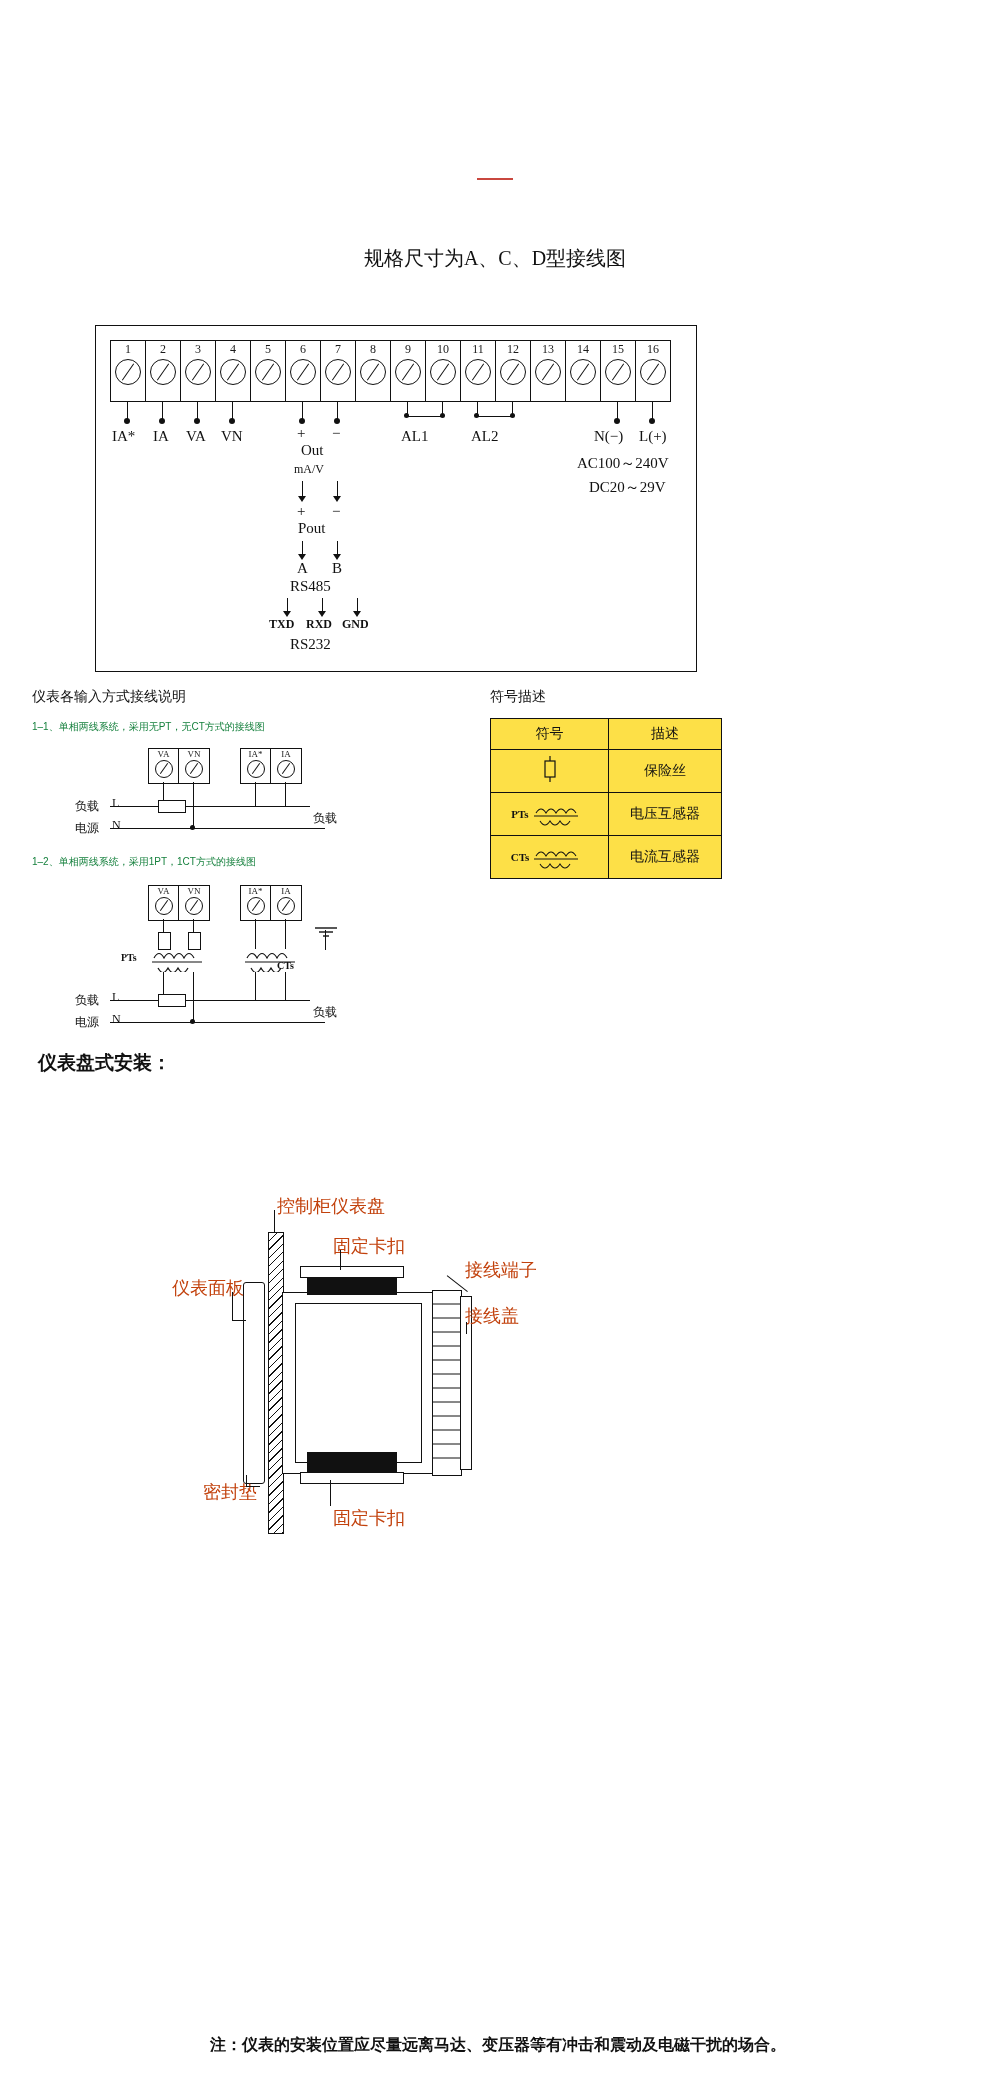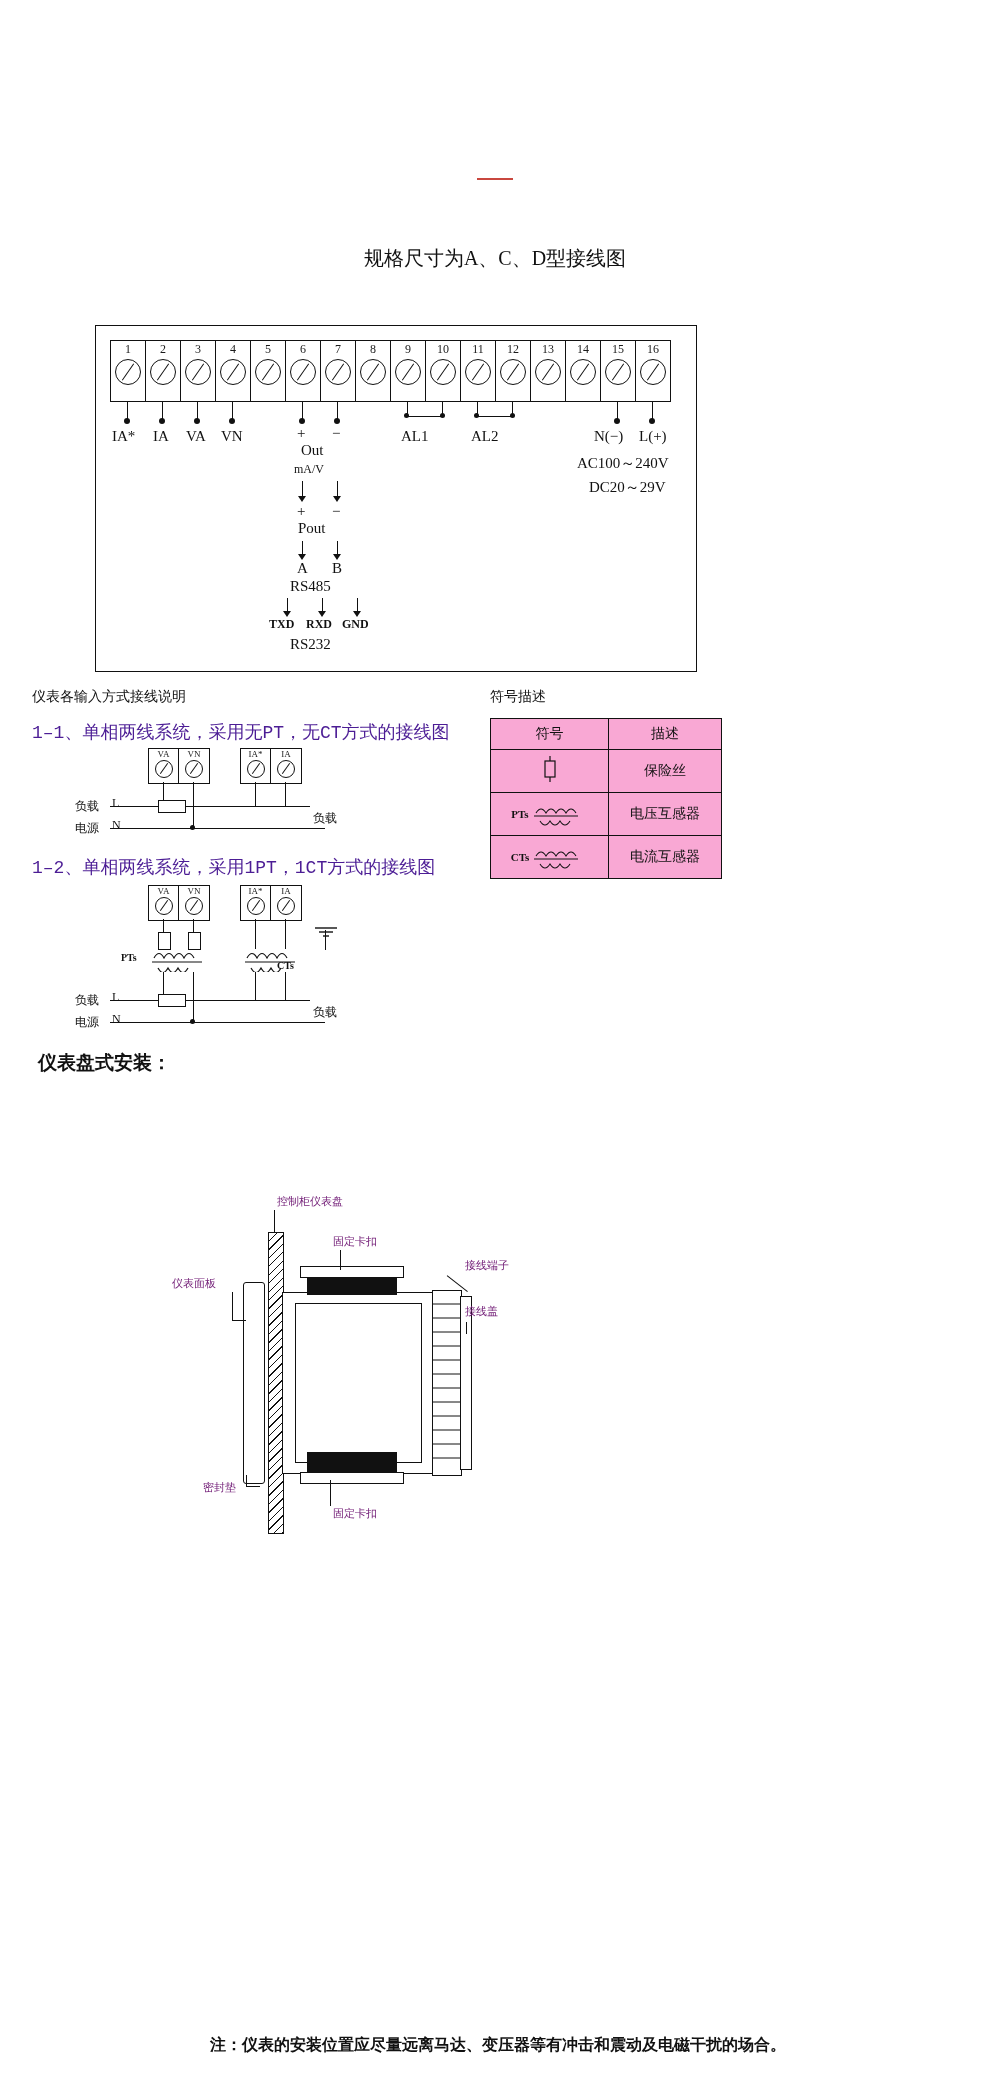--- a/index.html
+++ b/index.html
@@ -42,38 +42,38 @@
   
   .lead{position:absolute;background:#111;width:1.2px;}
   .dot{position:absolute;width:6px;height:6px;border-radius:50%;background:#111;}
   .lbl{position:absolute;font-family:"Liberation Serif",serif;font-size:15px;color:#111;white-space:nowrap;}
   .lbl.sm{font-size:12px;}
   .hline{position:absolute;background:#111;height:1.2px;}
   .arrow-d{position:absolute;width:0;height:0;border-left:4px solid transparent;border-right:4px solid transparent;border-top:6px solid #111;}
 
   
   .sec-h{position:absolute;font-family:"Liberation Serif",serif;font-size:14px;color:#111;}
-  .sec-title{position:absolute;font-family:Liberation Mono, monospace;font-size:18px;color:#4c1d95;}
+  .sec-title{position:absolute;font-family:Liberation Sans, sans-serif;font-size:10px;color:#15803d;}
 
   
   .minibox{position:absolute;border:1px solid #111;display:flex;background:#fff;}
   .mini{
     width:30px;height:34px;border-right:1px solid #111;box-sizing:border-box;
     display:flex;flex-direction:column;align-items:center;justify-content:flex-start;
   }
   .mini:last-child{border-right:none;}
   .mini .mn{font-size:9px;line-height:10px;font-family:"Liberation Serif",serif;}
   .mini .sc{width:16px;height:16px;border:1px solid #111;border-radius:50%;margin-top:1px;position:relative;}
   .mini .sc:after{content:"";position:absolute;left:50%;top:1px;width:1px;height:13px;background:#111;transform:translateX(-50%) rotate(35deg);}
 
   
   .fuse{position:absolute;border:1px solid #111;background:#fff;}
 
   
-  .symtable{position:absolute;left:490px;top:718px;border:1px solid #111;border-collapse:collapse;background:#f9a8d4;}
+  .symtable{position:absolute;left:490px;top:718px;border:1px solid #111;border-collapse:collapse;background:#fde047;}
   .symtable td,.symtable th{border:1px solid #111;font-family:"Liberation Serif",serif;font-size:14px;text-align:center;color:#111;}
   .symtable th{height:28px;font-weight:normal;}
   .symtable td{height:40px;}
   .symtable .c1{width:115px;}
   .symtable .c2{width:110px;}
 
   
   .inst-h{
     position:absolute;left:38px;top:1050px;font-family:"DejaVu Sans",sans-serif;font-weight:bold;font-size:19px;color:#111;
   }
@@ -86,21 +86,21 @@
     font-family:"DejaVu Sans",sans-serif;font-weight:bold;font-size:16px;color:#111;text-align:center;
   }
 
   
   .blk{position:absolute;background:#111;}
   .rectln{position:absolute;border:1.5px solid #111;background:#fff;}
   .hatch{
     position:absolute;border:1.5px solid #111;background:
       repeating-linear-gradient(-45deg,#111 0 1px,transparent 1px 6px);
   }
-  .cap{position:absolute;font-family:"DejaVu Sans",sans-serif;font-size:11px;color:#701a75;white-space:nowrap;}
+  .cap{position:absolute;font-family:"DejaVu Sans",sans-serif;font-size:18px;color:#c2410c;white-space:nowrap;}
   .ldr{position:absolute;background:#111;}
 </style>
 </head>
 <body>
 
 <div class="page">
 
   <div class="title-rule"></div>
   <div class="subtitle">规格尺寸为A、C、D型接线图</div>
 

